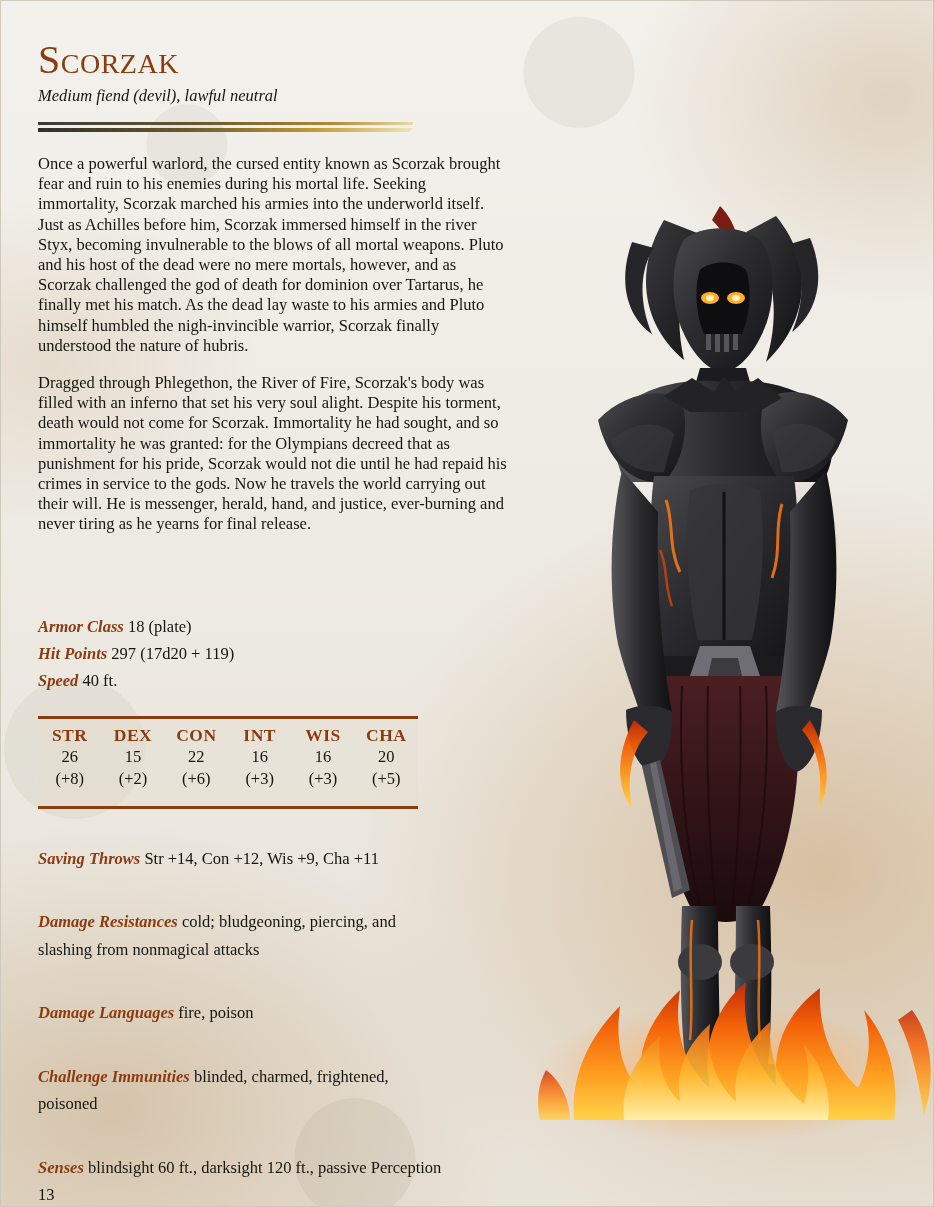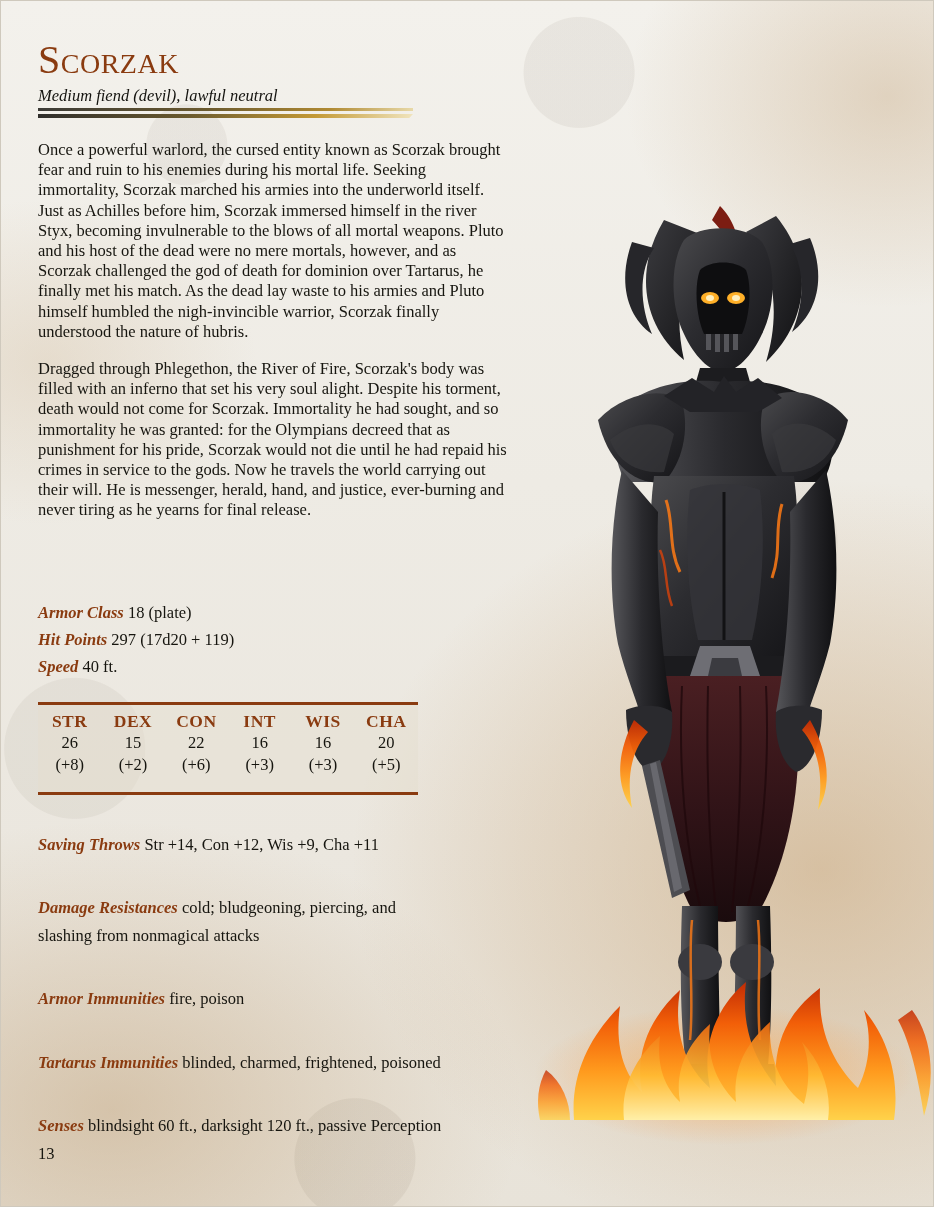--- a/index.html
+++ b/index.html
@@ -75,21 +75,21 @@
     letter-spacing: 0.5px;
     font-weight: normal;
     margin: 0 0 6px 0;
     font-variant: small-caps;
   }
 
   .statblock-subtitle {
     font-style: italic;
     font-size: 16.5px;
     color: #14130f;
-    margin: 0 0 2px 0;
+    margin: 0 0 16px 0;
   }
 
   .rule {
     position: relative;
     width: 375px;
     height: 10px;
     margin: 0 0 22px 0;
   }
   .rule .bar {
     position: absolute;
@@ -350,25 +350,25 @@
     <div class="traits-block">
       <div class="trait-line">
         <span class="attr-label">Saving Throws</span>
         <span>Str +14, Con +12, Wis +9, Cha +11</span>
       </div>
       <div class="trait-line">
         <span class="attr-label">Damage Resistances</span>
         <span>cold; bludgeoning, piercing, and slashing from nonmagical attacks</span>
       </div>
       <div class="trait-line">
-        <span class="attr-label">Armor Immunities</span>
+        <span class="attr-label">Damage Languages</span>
         <span>fire, poison</span>
       </div>
       <div class="trait-line">
-        <span class="attr-label">Tartarus Immunities</span>
+        <span class="attr-label">Challenge Immunities</span>
         <span>blinded, charmed, frightened, poisoned</span>
       </div>
       <div class="trait-line">
         <span class="attr-label">Senses</span>
         <span>blindsight 60 ft., darksight 120 ft., passive Perception 13</span>
       </div>
       <div class="trait-line">
         <span class="attr-label">Languages</span>
         <span>Egyptian, Greek</span>
       </div>

